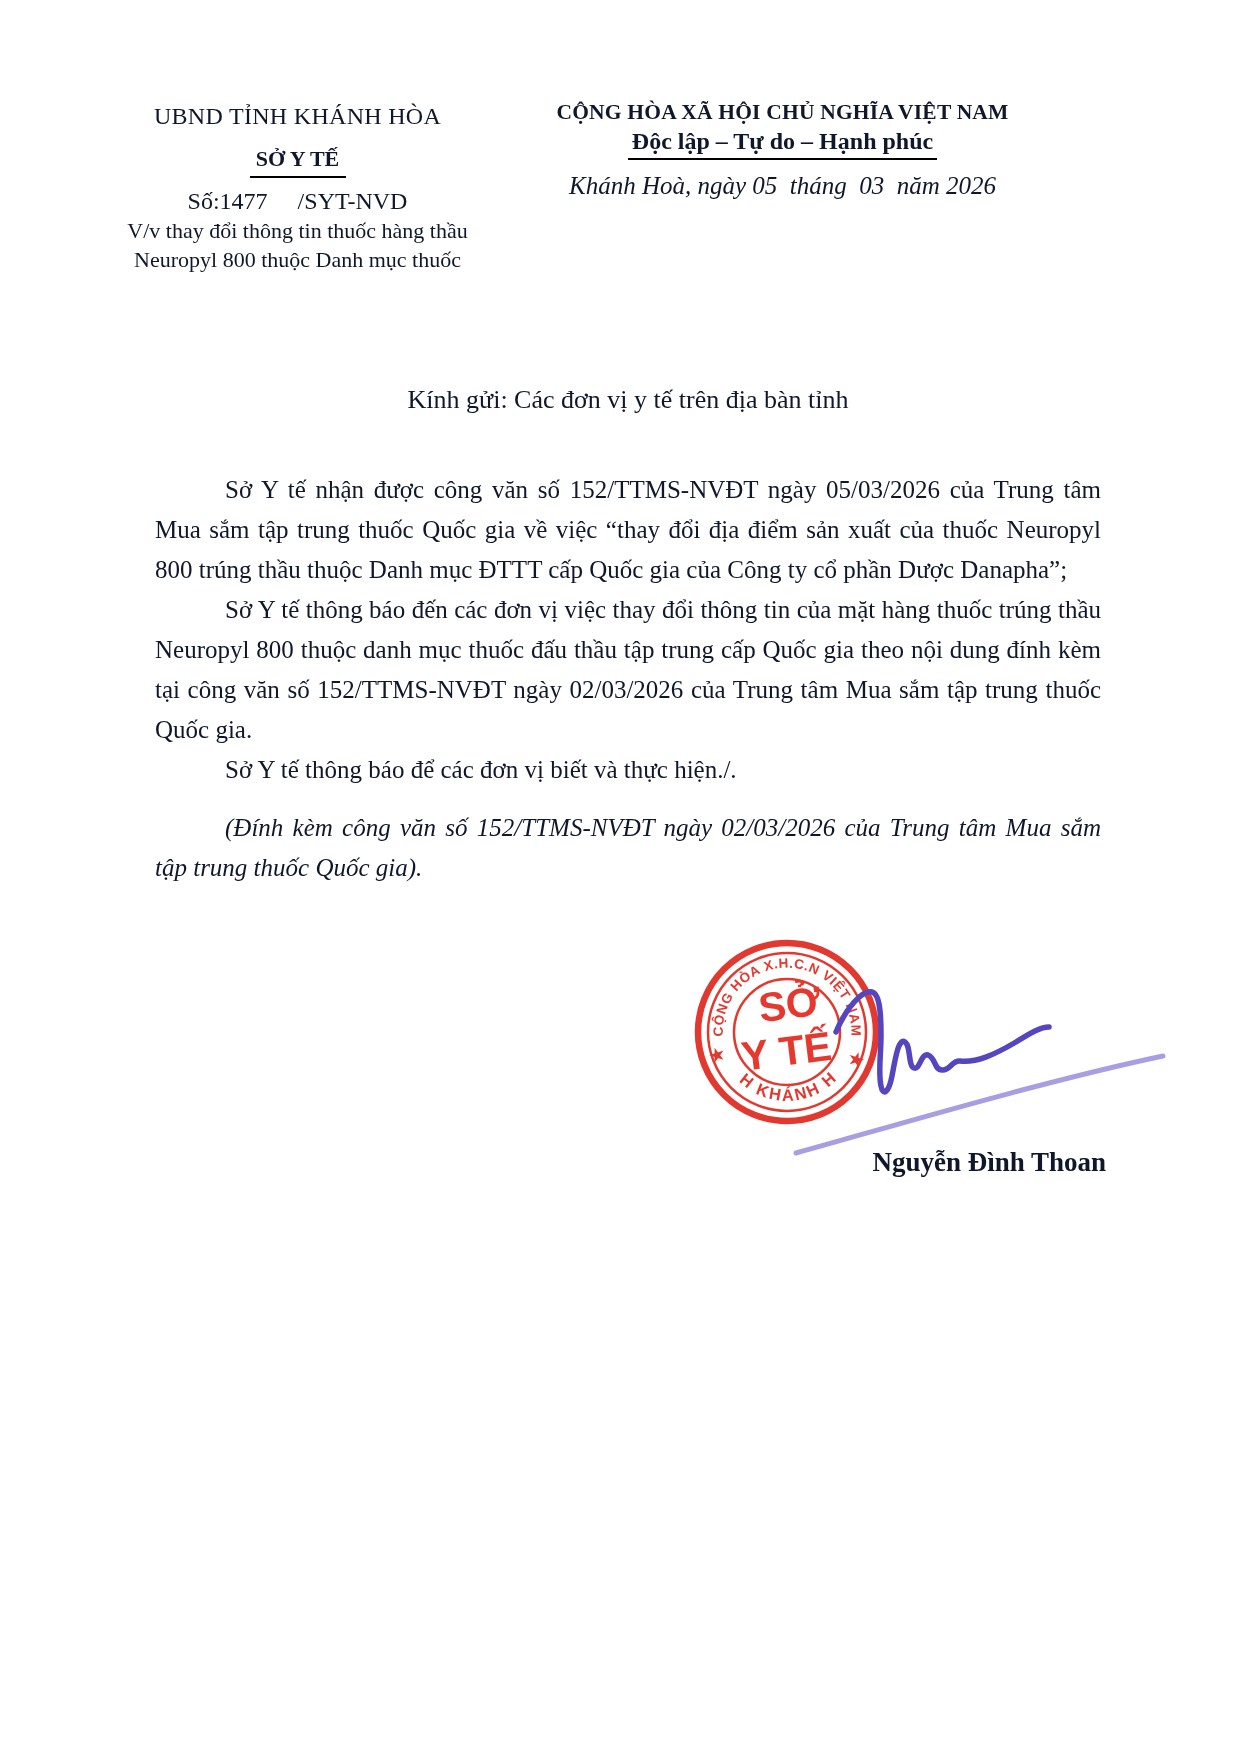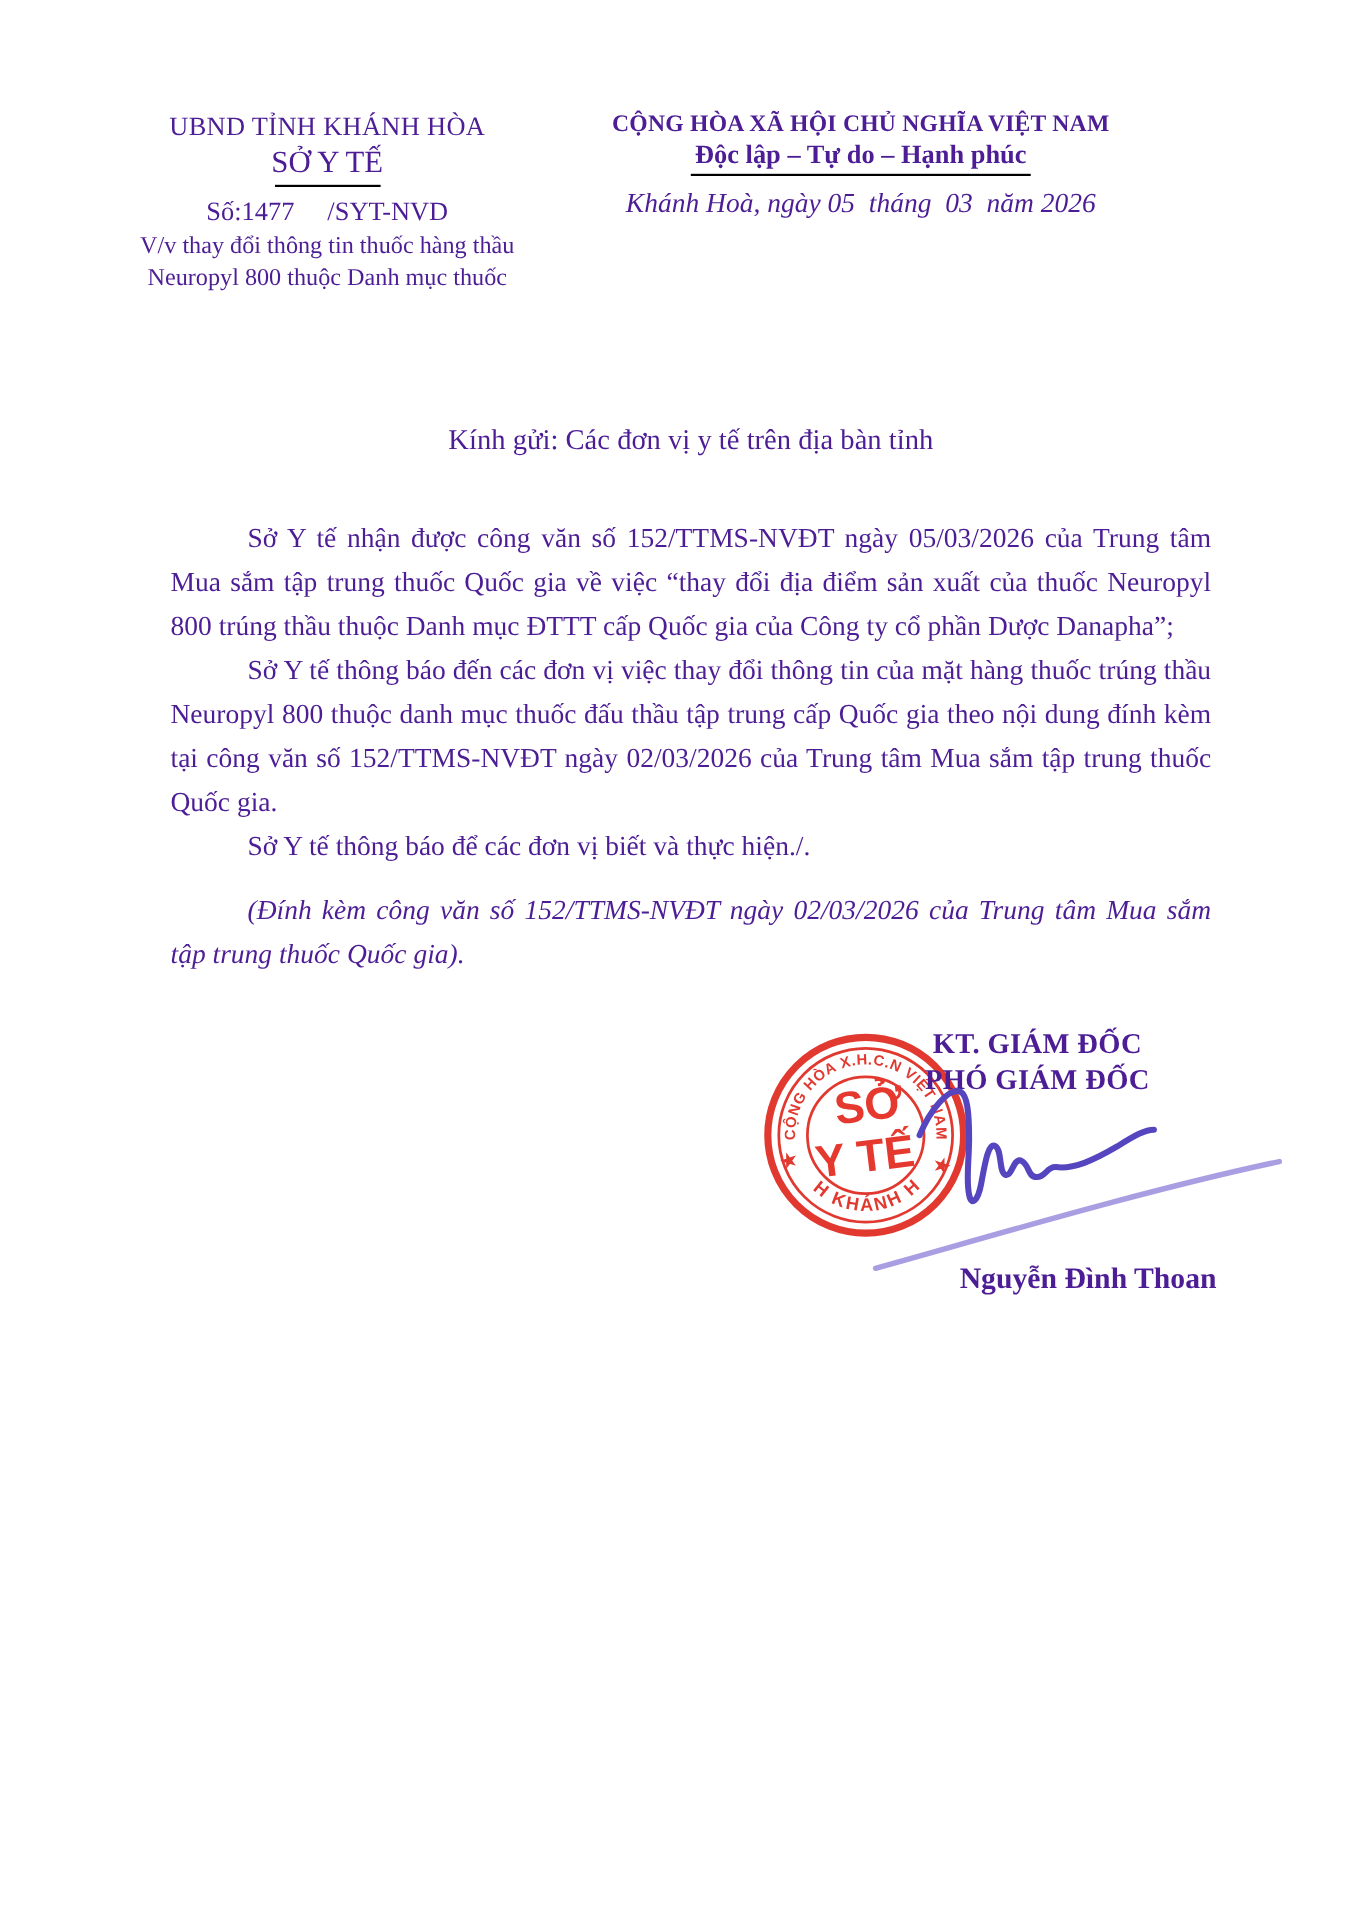--- a/index.html
+++ b/index.html
@@ -1,27 +1,27 @@
 <!DOCTYPE html>
 <html><head>
 <meta charset="utf-8">
 <style>
   html,body{margin:0;padding:0;background:#ffffff;}
   .page{
     position:relative;
     width:1241px;height:1755px;
     background:#ffffff;
     font-family:"Liberation Serif", serif;
-    color:#4c1d95;
+    color:#0f172a;
     overflow:hidden;
   }
   
   .hdr-left{position:absolute;left:100px;top:103px;width:395px;text-align:center;}
   .hdr-left .parent{font-size:24px;letter-spacing:.3px;}
-  .hdr-left .office{font-size:28px;font-weight:normal;margin-top:2px;}
+  .hdr-left .office{font-size:22px;font-weight:bold;margin-top:16px;}
   .hdr-left .office-rule{width:96px;border-bottom:2.5px solid #000;margin:4px auto 10px;}
   .hdr-left .refnum{font-size:24px;white-space:pre;}
   .hdr-left .subject{font-size:22px;line-height:26px;margin-top:3px;}
   .hdr-right{position:absolute;left:535px;top:100px;width:495px;text-align:center;}
   .hdr-right .rep1{font-size:21.5px;font-weight:bold;letter-spacing:.2px;}
   .hdr-right .rep2{display:inline-block;font-size:24px;font-weight:bold;border-bottom:2.5px solid #000;padding:0 4px 3px;margin-top:3px;}
   .hdr-right .dateline{font-size:25px;font-style:italic;margin-top:12px;white-space:pre;}
   
   .salutation{position:absolute;left:155px;top:385px;width:946px;text-align:center;font-size:26px;}
   .content{position:absolute;left:155px;top:470px;width:946px;}
@@ -64,24 +64,20 @@
   <div class="salutation">Kính gửi: Các đơn vị y tế trên địa bàn tỉnh</div>
 
   <div class="content">
     <p>Sở Y tế nhận được công văn số 152/TTMS-NVĐT ngày 05/03/2026 của Trung tâm Mua sắm tập trung thuốc Quốc gia về việc “thay đổi địa điểm sản xuất của thuốc Neuropyl 800 trúng thầu thuộc Danh mục ĐTTT cấp Quốc gia của Công ty cổ phần Dược Danapha”;</p>
     <p>Sở Y tế thông báo đến các đơn vị việc thay đổi thông tin của mặt hàng thuốc trúng thầu Neuropyl 800 thuộc danh mục thuốc đấu thầu tập trung cấp Quốc gia theo nội dung đính kèm tại công văn số 152/TTMS-NVĐT ngày 02/03/2026 của Trung tâm Mua sắm tập trung thuốc Quốc gia.</p>
     <p>Sở Y tế thông báo để các đơn vị biết và thực hiện./.</p>
     <p class="note">(Đính kèm công văn số 152/TTMS-NVĐT ngày 02/03/2026 của Trung tâm Mua sắm tập trung thuốc Quốc gia).</p>
   </div>
 
 
-  <div class="sign-block">
-    <div class="t1">KT. GIÁM ĐỐC</div>
-    <div class="t2">PHÓ GIÁM ĐỐC</div>
-  </div>
 
   <svg class="seal-svg" width="560" height="270" viewBox="0 0 560 270">
     <g opacity="0.93">
       <circle cx="127" cy="112" r="89" fill="none" stroke="#df2b21" stroke-width="6.5"></circle>
       <circle cx="127" cy="112" r="79" fill="none" stroke="#df2b21" stroke-width="2.5"></circle>
       <circle cx="127" cy="112" r="53" fill="none" stroke="#df2b21" stroke-width="2.5"></circle>
       <defs>
         <path id="arcTop" d="M 65 129 A 64.3 64.3 0 1 1 189 129" fill="none"></path>
         <path id="arcBottom" d="M 74 156 A 69 69 0 0 0 180 156" fill="none"></path>
       </defs>

